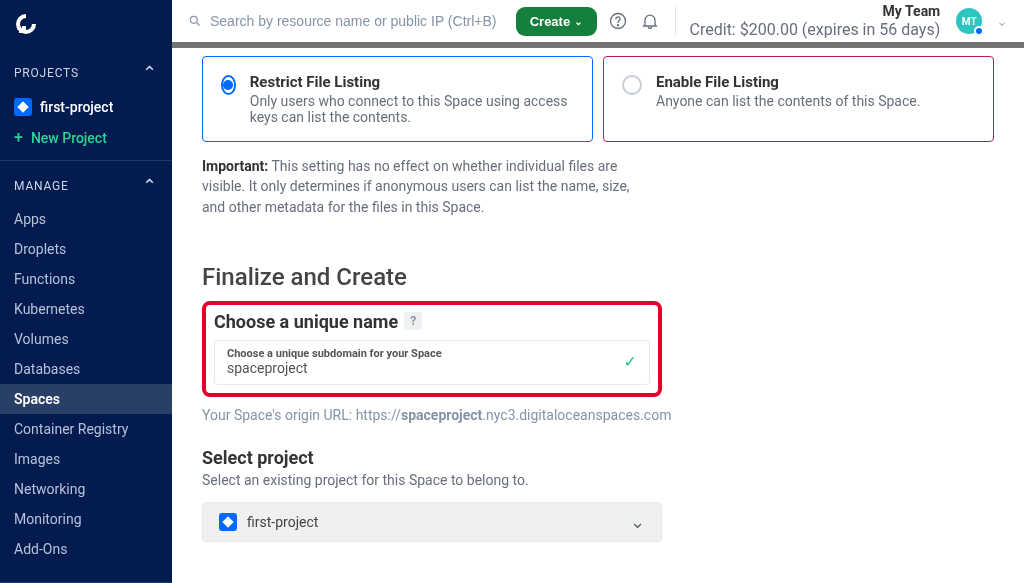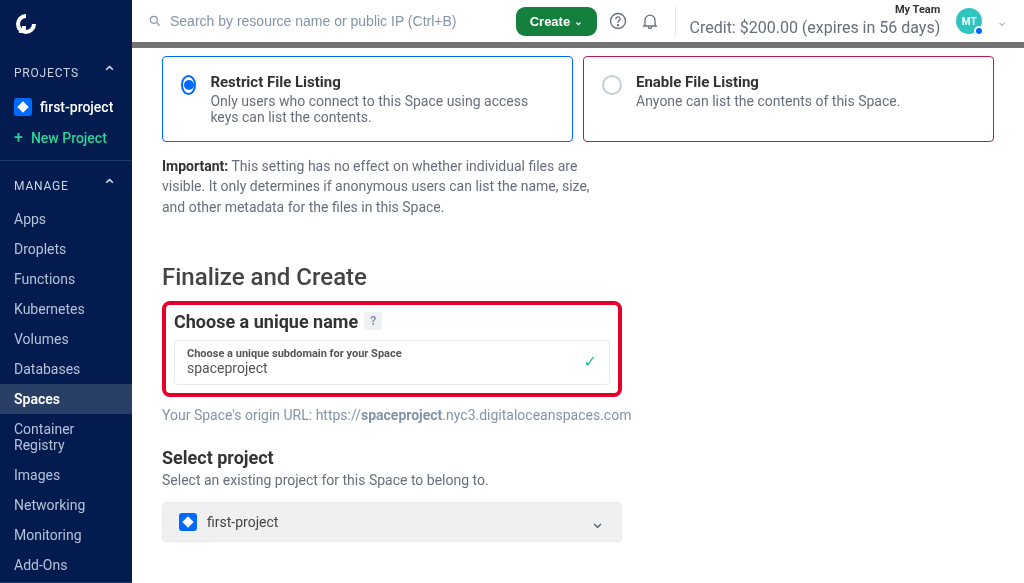--- a/index.html
+++ b/index.html
@@ -9,21 +9,21 @@
     color: #333;
     background: #fff;
     width: 1024px;
     height: 583px;
     overflow: hidden;
     display: flex;
   }
 
   
   .sidebar {
-    width: 132px;
+    width: 172px;
     background: #031b4e;
     color: #fff;
     display: flex;
     flex-direction: column;
     font-size: 14px;
   }
   .logo-row {
     height: 48px;
     display: flex;
     align-items: center;
@@ -138,21 +138,21 @@
   }
   .top-icon svg {width:20px;height:20px; stroke:#676f7c; fill:none; stroke-width:1.6;}
   .top-divider {
     width: 1px; height: 30px; background: #e5e8ed;
     margin: 0 4px;
   }
   .team-block {
     text-align: right;
     line-height: 1.3;
   }
-  .team-name { font-weight: 700; font-size: 11px; color:#333; }
+  .team-name { font-weight: 700; font-size: 14px; color:#333; }
   .team-credit { font-size: 16px; color:#676f7c; }
   .avatar {
     width: 26px; height: 26px; border-radius: 50%;
     background: #2ec5c0;
     color: #fff;
     font-size: 10px;
     font-weight: 700;
     display: flex; align-items: center; justify-content: center;
     position: relative;
     margin-left: 6px;

